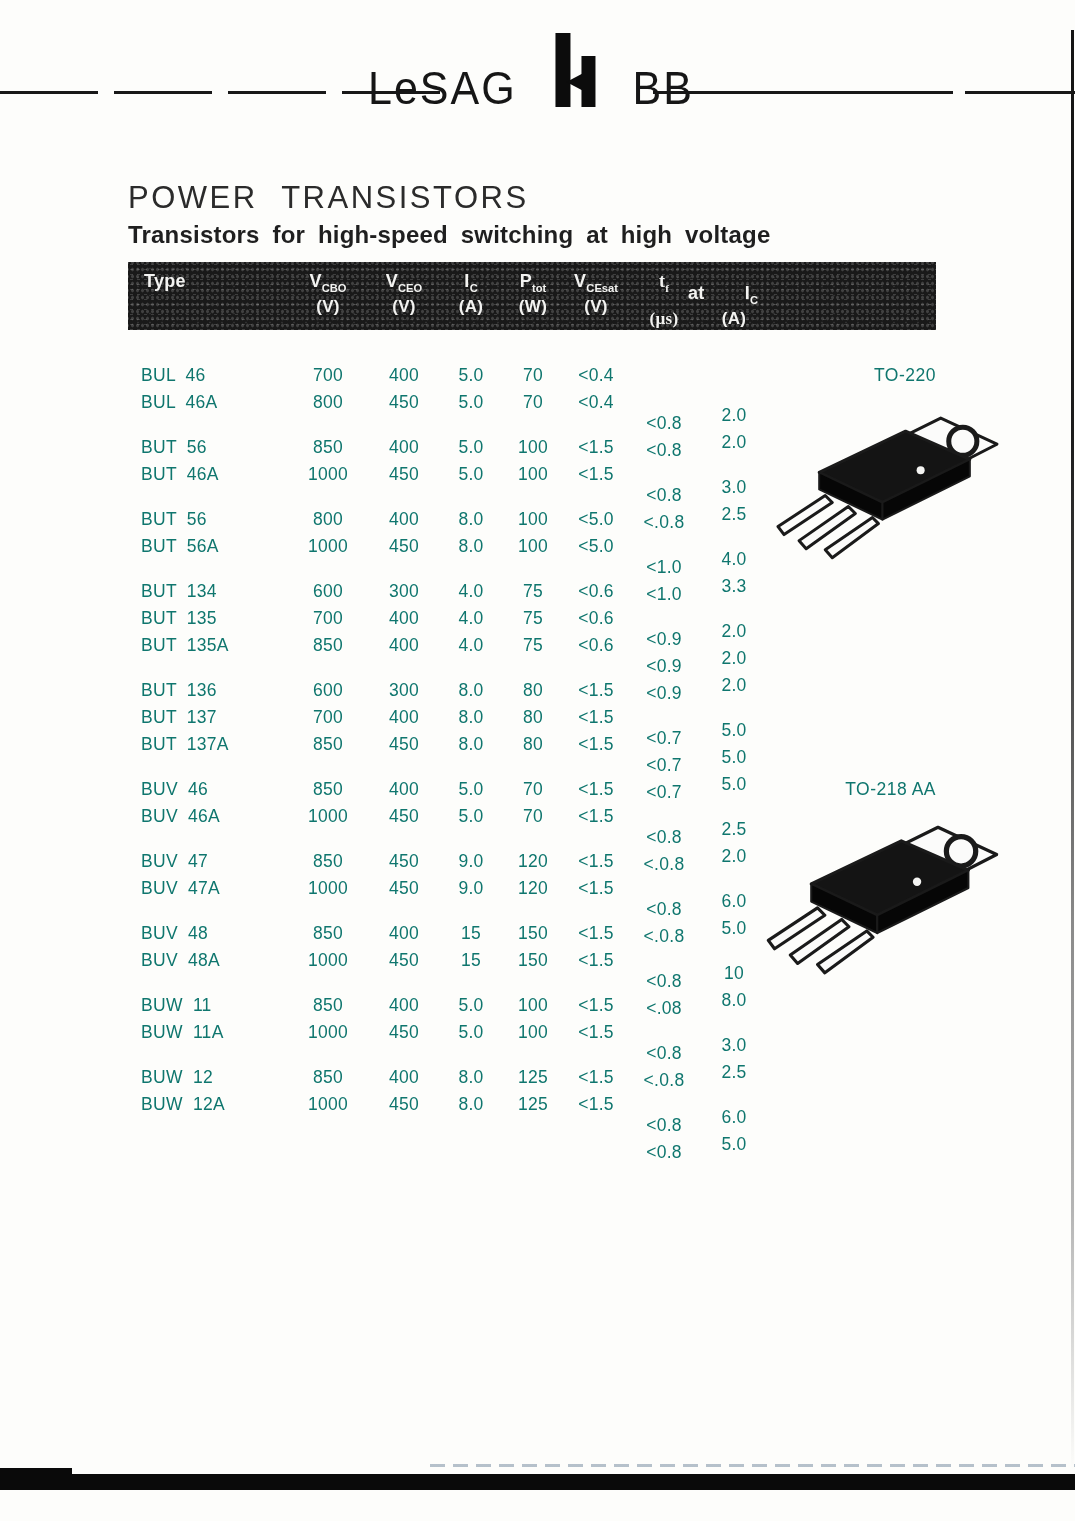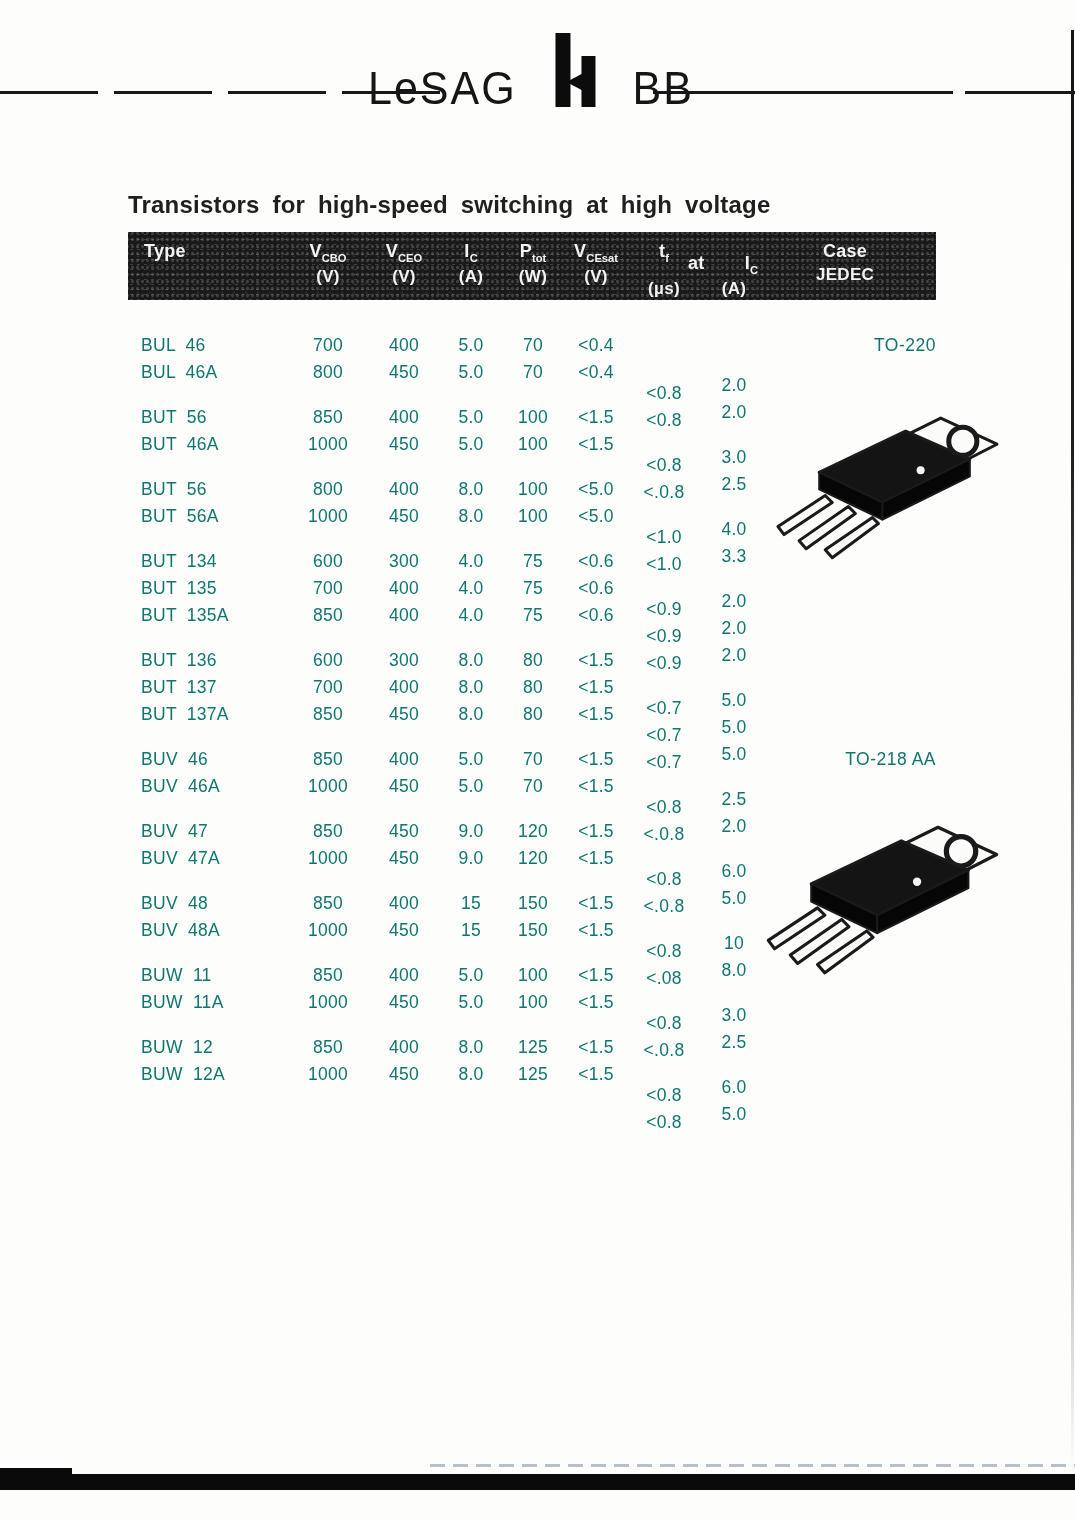--- a/index.html
+++ b/index.html
@@ -55,21 +55,21 @@
     background-size:7px 5px,12px 9px,5px 7px;
     background-position:0 0,4px 2px,2px 4px;
     color:#f3f3f1;
   }
   .hcell{box-sizing:border-box;text-align:center;padding-top:9px;font-weight:700;font-size:18px;letter-spacing:.3px;}
   .hcell .h-unit{font-size:17px;margin-top:3px;}
   .hcell sub{font-size:.62em;letter-spacing:0;}
   .type-h{text-align:left;padding-left:16px;}
   .case-h{padding-right:14px;}
   .tfrow{display:flex;}
-  .tf-part{width:72px;text-align:center;display:inline-block;}
+  .tf-part{width:72px;text-align:center;display:inline-block;font-family:Liberation Serif, serif;}
   .second-part{width:68px;display:flex;justify-content:space-between;box-sizing:border-box;padding-right:10px;margin-top:12px;}
   .second-part .at-word{margin-left:-12px;}
   .ic-unit-part{width:68px;text-align:center;display:inline-block;}
 
   
   .c0{width:160px;}.c1{width:80px;text-align:center;}.c2{width:72px;}.c3{width:62px;}
   .c4{width:62px;}.c5{width:64px;}.c6{width:72px;margin-top:48px;}.c7{width:68px;margin-top:40px;}
   .ctfat{width:140px;}
   .ccase{width:168px;}
 
@@ -110,20 +110,21 @@
     <span class="logo-text">LeSAG</span>
     <span class="logo-mark">
       <span class="bar-tall"></span>
       <span class="logo-arrow"></span>
       <span class="bar-short"></span>
     </span>
     <span class="logo-text">BB</span>
   </div>
 
   <div class="content">
+    <h1 class="title">POWER TRANSISTORS</h1>
     <h2 class="subtitle">Transistors for high-speed switching at high voltage</h2>
 
     <div class="band">
       <div class="hcell c0 type-h">
         <div class="h-main"><span>Type</span></div>
       </div>
       <div class="hcell c1">
         <div class="h-main"><span>V</span><sub>CBO</sub></div>
         <div class="h-unit">(V)</div>
       </div>
@@ -148,24 +149,20 @@
           <span class="tf-part"><span>t</span><sub>f</sub></span>
           <span class="second-part">
             <span class="at-word">at</span>
             <span><span>I</span><sub>C</sub></span>
           </span>
         </div>
         <div class="h-unit tfrow">
           <span class="tf-part">(µs)</span>
           <span class="ic-unit-part">(A)</span>
         </div>
-      </div>
-      <div class="hcell ccase case-h">
-        <div class="h-main">Case</div>
-        <div class="h-unit">JEDEC</div>
       </div>
     </div>
 
     <div class="tbody">
         <div class="trow">
           <div class="tcell c0 left">BUL 46</div>
           <div class="tcell c1">700</div>
           <div class="tcell c2">400</div>
           <div class="tcell c3">5.0</div>
           <div class="tcell c4">70</div>

